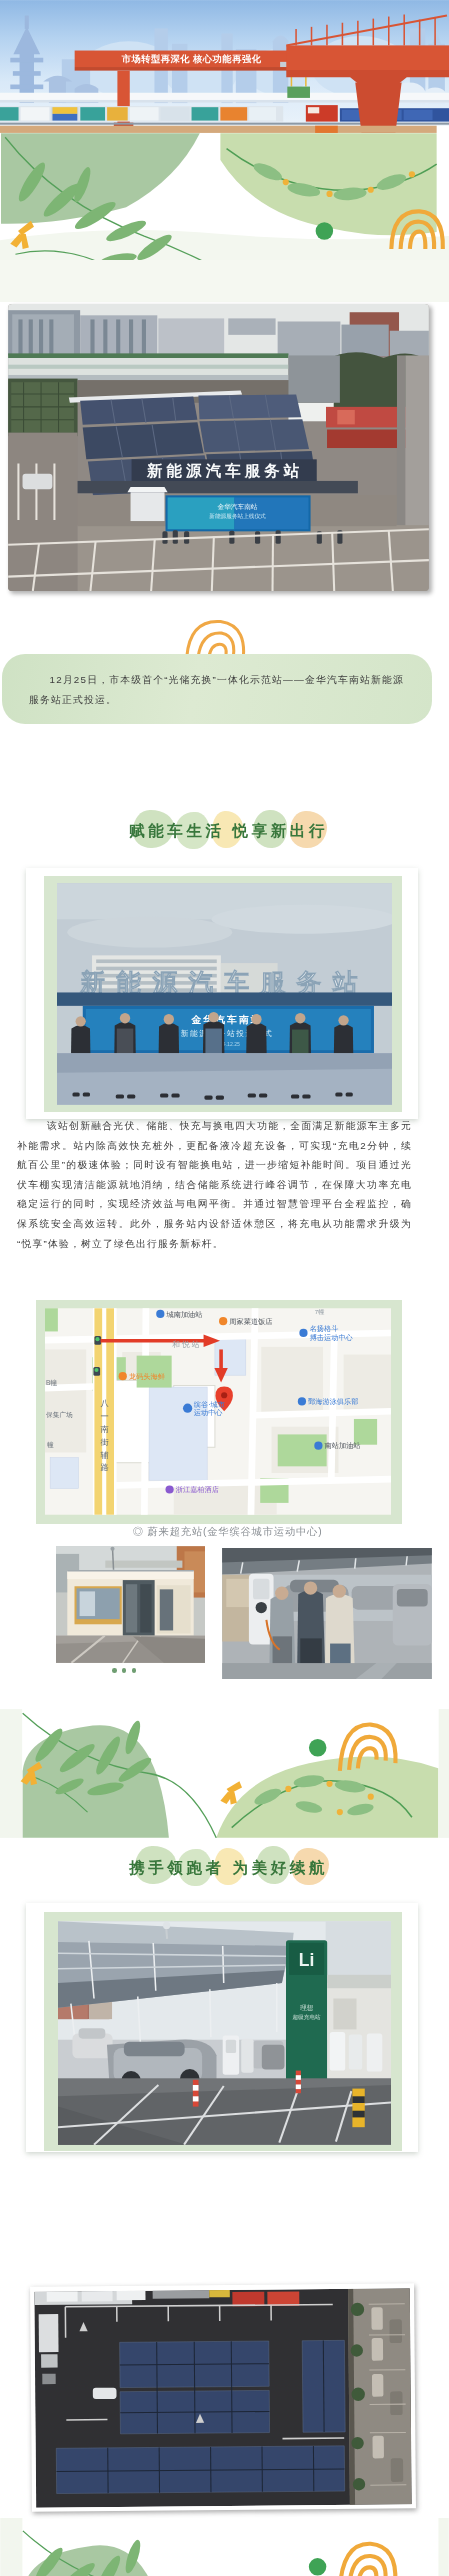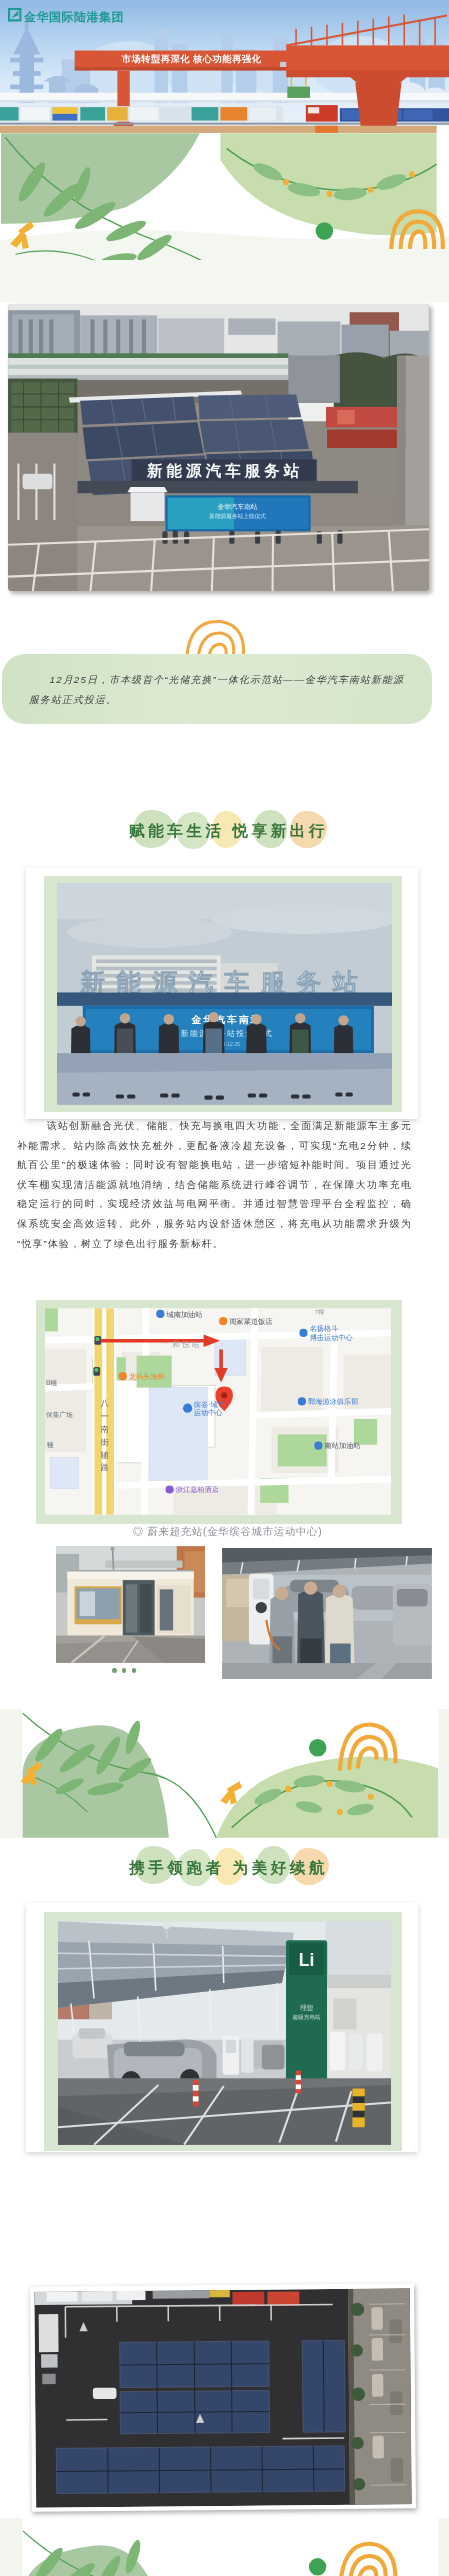--- a/index.html
+++ b/index.html
@@ -124,29 +124,20 @@
     <rect x="556" y="88" width="316" height="48" fill="#d85535"></rect>
     <path d="M556 136 L872 136 L872 150 L790 150 L770 166 L700 166 L680 150 L556 150 Z" fill="#cc4c30"></path>
     <path d="M690 160 L780 160 L768 258 L702 258 Z" fill="#cc4c30"></path>
   </g>
 
   <rect x="0" y="244" width="848" height="14" fill="#d4a97c"></rect>
 
   <rect x="612" y="244" width="44" height="14" fill="#e2772f"></rect>
 </svg>
 
-<div class="abs" style="left:0;top:0;width:449px;height:27px;">
-
-  <svg class="abs" style="left:8.2px;top:8.2px" width="13.4" height="13.4" viewBox="0 0 26 26">
-    <path d="M2 2 L24 2 L24 24 L2 24 Z" fill="none" stroke="#1d9a93" stroke-width="4"></path>
-    <path d="M6 20 L20 5 L20 14 Z" fill="#1d9a93"></path>
-  </svg>
-
-  <div class="abs" style="left:24px;top:8.8px;font-size:12px;font-weight:bold;color:#1d9a93;letter-spacing:0.5px;">金华国际陆港集团</div>
-</div>
 
 <svg class="abs" style="left:0;top:133px" width="449" height="129" viewBox="0 0 872 250">
 
   <path d="M2 0 L388 0 Q345 88 245 144 Q120 178 2 176 Z" fill="#a9c8a2"></path>
 
   <path d="M428 0 L848 0 L848 192 Q745 208 640 184 Q495 158 428 52 Z" fill="#c8ddae"></path>
 
   <path d="M0 208 Q200 176 430 196 Q650 214 872 200 L872 250 L0 250 Z" fill="#f3f7ef"></path>
 
   <path d="M440 30 Q560 120 700 110 Q790 100 848 60" stroke="#4f9e55" stroke-width="3" fill="none"></path>
@@ -327,21 +318,21 @@
 <svg class="abs" style="left:179px;top:615px" width="74" height="49" viewBox="0 0 144 96">
   <g stroke="#f0a845" stroke-width="6" fill="none" stroke-linecap="round" transform="rotate(8 72 48)">
     <path d="M20 90 Q16 16 76 12 Q134 12 130 96"></path>
     <path d="M42 88 Q42 36 82 34 Q114 36 110 90"></path>
     <path d="M63 84 Q64 56 84 56 Q98 58 95 84"></path>
   </g>
 </svg>
 
 <div class="abs" style="left:2.1px;top:654px;width:430px;height:70px;border-radius:23px;background:linear-gradient(100deg,#cfe2c4,#ddead2 45%,#d4e5c9);"></div>
 
-<div class="abs" style="left:29px;top:670px;width:382px;font-size:9.8px;line-height:19.6px;letter-spacing:1.2px;color:#3d3d3d;text-indent:2.1em;font-style:italic;">12月25日，市本级首个“光储充换”一体化示范站——金华汽车南站新能源服务站正式投运。</div>
+<div class="abs" style="left:29px;top:670px;width:382px;font-size:9.8px;line-height:19.6px;letter-spacing:1.2px;color:#3d3d3d;text-indent:2.1em;">12月25日，市本级首个“光储充换”一体化示范站——金华汽车南站新能源服务站正式投运。</div>
 
 <div class="blob" style="left:133px;top:810px;width:41px;height:38px;background:#cfe2c0;"></div>
 <div class="blob" style="left:176px;top:812px;width:34px;height:37px;background:#d5e6c6;border-radius:55% 45% 48% 52%/45% 55% 50% 50%;"></div>
 <div class="blob" style="left:212px;top:811px;width:31px;height:37px;background:#f8e8b4;"></div>
 <div class="blob" style="left:253px;top:810px;width:34px;height:38px;background:#cfe2c0;border-radius:50% 50% 44% 56%/56% 44% 52% 48%;"></div>
 <div class="blob" style="left:290px;top:811px;width:37px;height:37px;background:#f6d9ae;"></div>
 
 <div class="h2g" style="left:4.1px;top:821px;">赋能车生活 悦享新出行</div>
 
 <div class="abs" style="left:26px;top:868px;width:392px;height:251px;background:#ffffff;box-shadow:0 1.5px 5.2px rgba(120,140,120,0.35);"></div>

